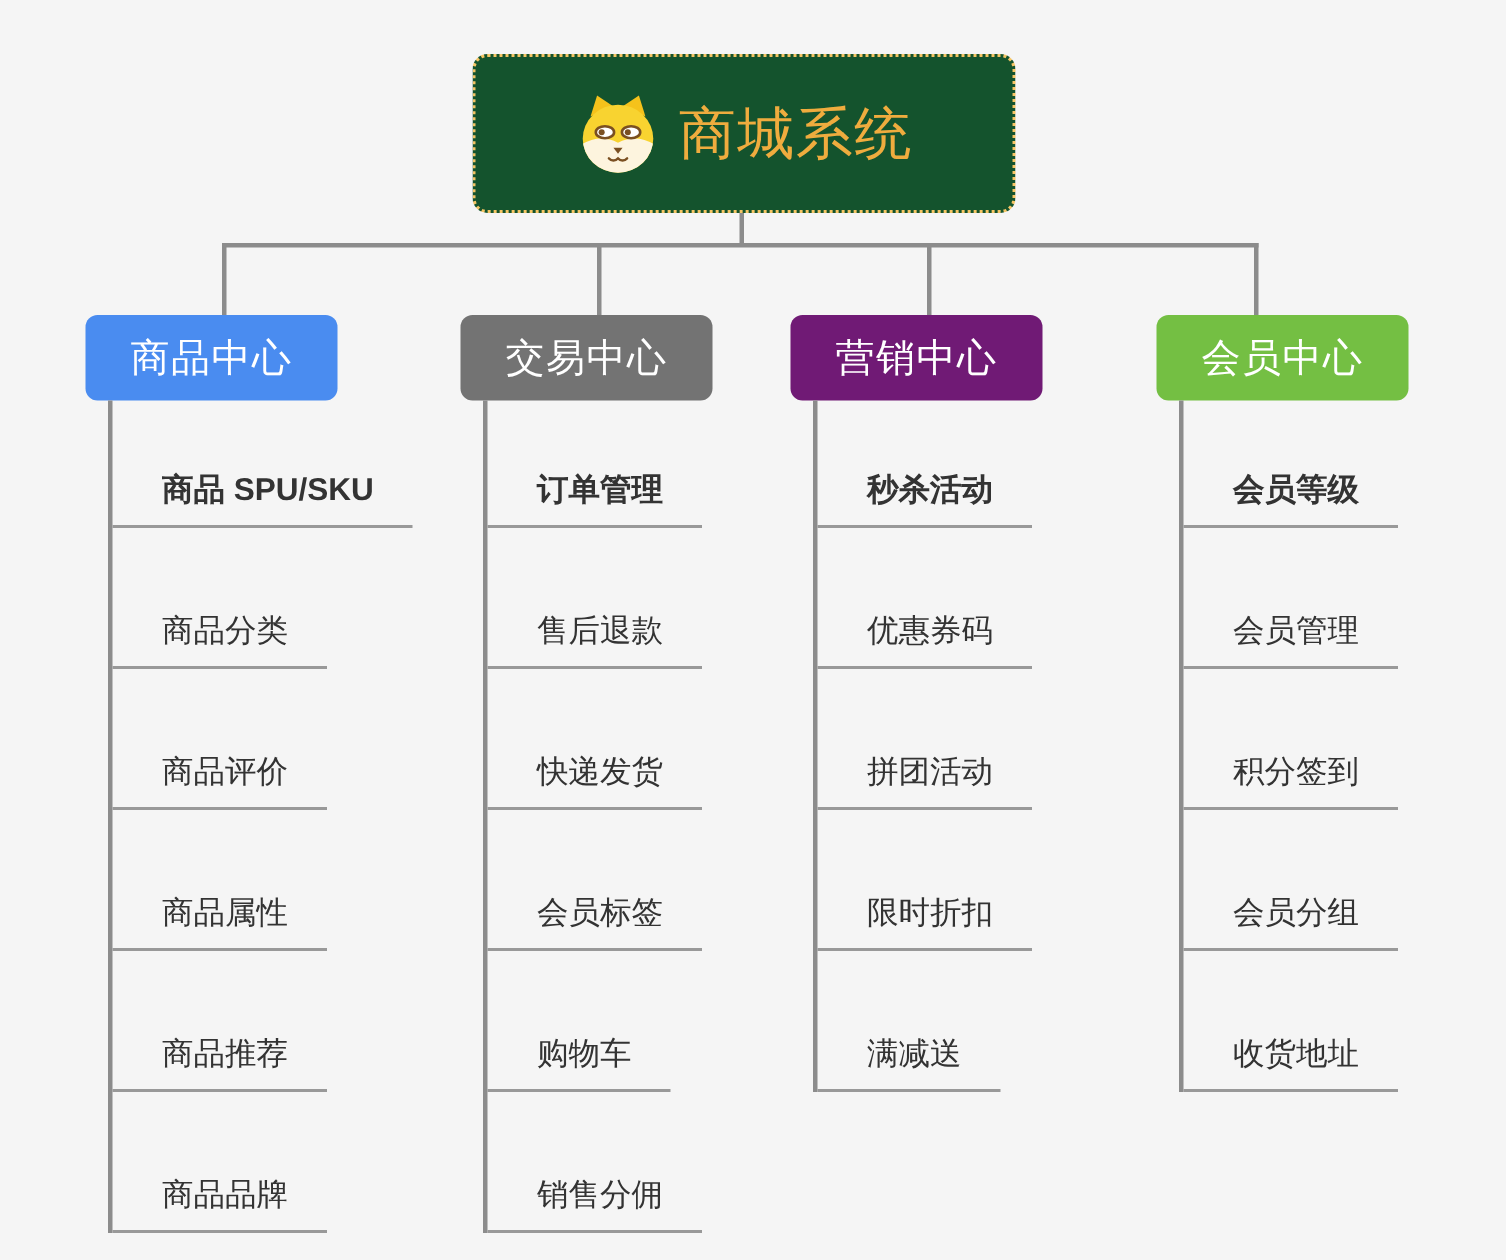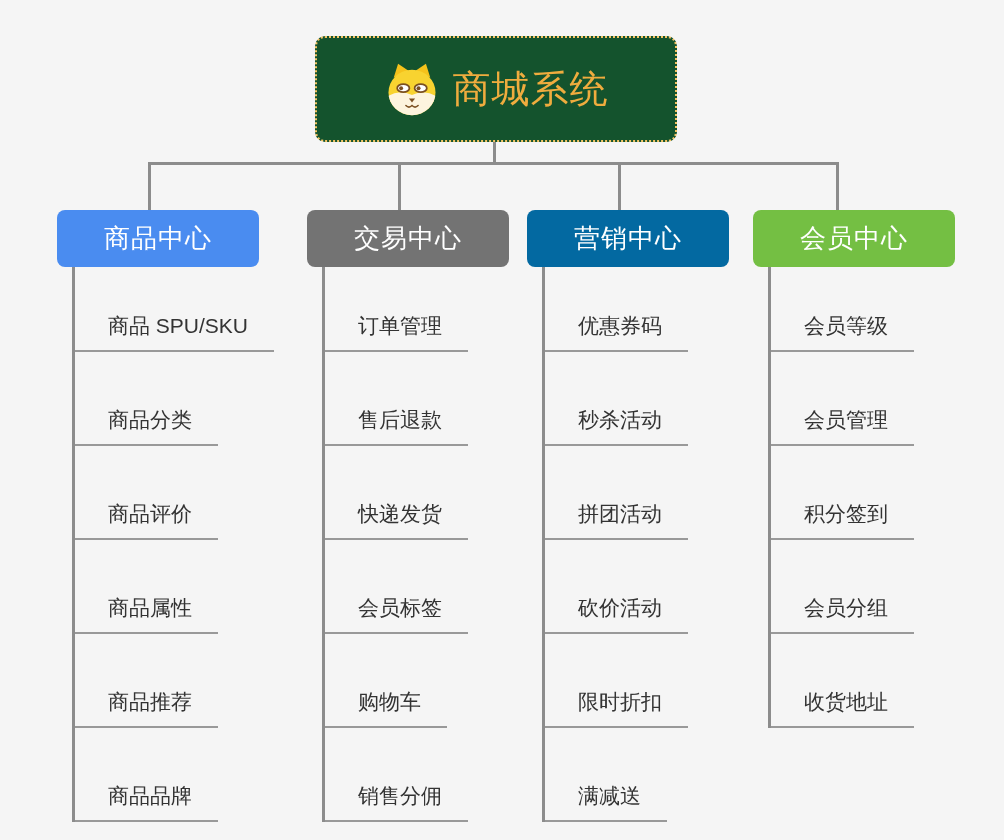--- a/index.html
+++ b/index.html
@@ -40,24 +40,24 @@
   .drop-0 { left: 148px; }
   .drop-1 { left: 398px; }
   .drop-2 { left: 618px; }
   .drop-3 { left: 836px; }
 
   
   .branch { position: absolute; top: 210px; }
   .branch-0 { left: 57px;  }
   .branch-1 { left: 307px; }
   .branch-2 { left: 527px; }
-  .branch-3 { left: 753px; }
+  .branch-3 { left: 771px; }
 
   .branch-box {
-    width: 202px; height: 57px;
+    width: 168px; height: 57px;
     border-radius: 8px;
     display: flex;
     align-items: center;
     justify-content: center;
     color: #FFFFFF;
     font-size: 26px;
     letter-spacing: 1px;
     white-space: nowrap;
   }
 
@@ -70,21 +70,21 @@
     width: max-content;
     height: 94px;
     display: flex;
     align-items: flex-end;
     padding: 0 26px 10px 33px;
     border-bottom: 2px solid #999999;
     font-size: 21px;
     color: #333333;
     white-space: nowrap;
   }
-  .branch-item:first-child { height: 85px; }
+  .branch-item:first-child { height: 85px; font-weight: bold; }
 </style>
 </head>
 <body>
 
 <div class="root-node">
   <svg class="dog-icon" viewBox="0 0 64 62" aria-hidden="true">
     <defs>
       <clipPath id="headClip">
           <ellipse cx="32" cy="35" rx="27" ry="26"></ellipse>
         </clipPath>
@@ -130,26 +130,25 @@
     <div class="branch-item">订单管理</div>
     <div class="branch-item">售后退款</div>
     <div class="branch-item">快递发货</div>
     <div class="branch-item">会员标签</div>
     <div class="branch-item">购物车</div>
     <div class="branch-item">销售分佣</div>
   </div>
 </div>
 
 <div class="branch branch-2">
-  <div class="branch-box" style="background: #0369a1;">营销中心</div>
+  <div class="branch-box" style="background: #701a75;">营销中心</div>
   <div class="branch-items">
+    <div class="branch-item">秒杀活动</div>
     <div class="branch-item">优惠券码</div>
-    <div class="branch-item">秒杀活动</div>
     <div class="branch-item">拼团活动</div>
-    <div class="branch-item">砍价活动</div>
     <div class="branch-item">限时折扣</div>
     <div class="branch-item">满减送</div>
   </div>
 </div>
 
 <div class="branch branch-3">
   <div class="branch-box" style="background: rgb(116, 191, 67);">会员中心</div>
   <div class="branch-items">
     <div class="branch-item">会员等级</div>
     <div class="branch-item">会员管理</div>

